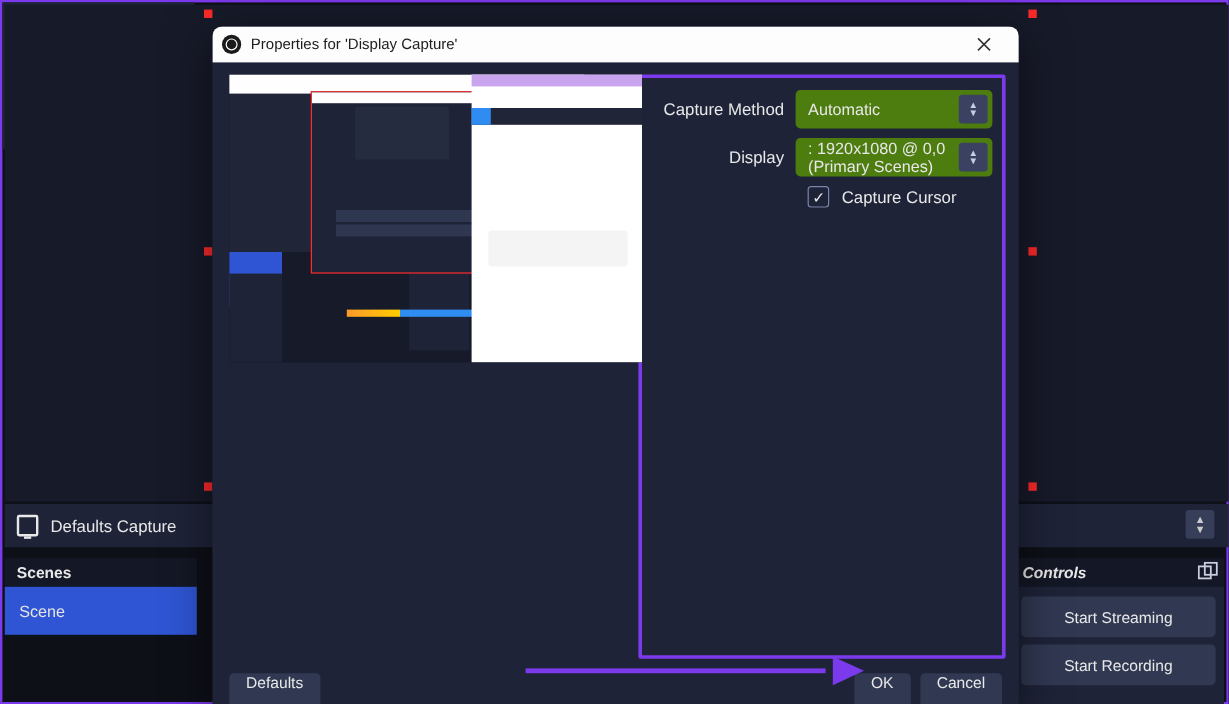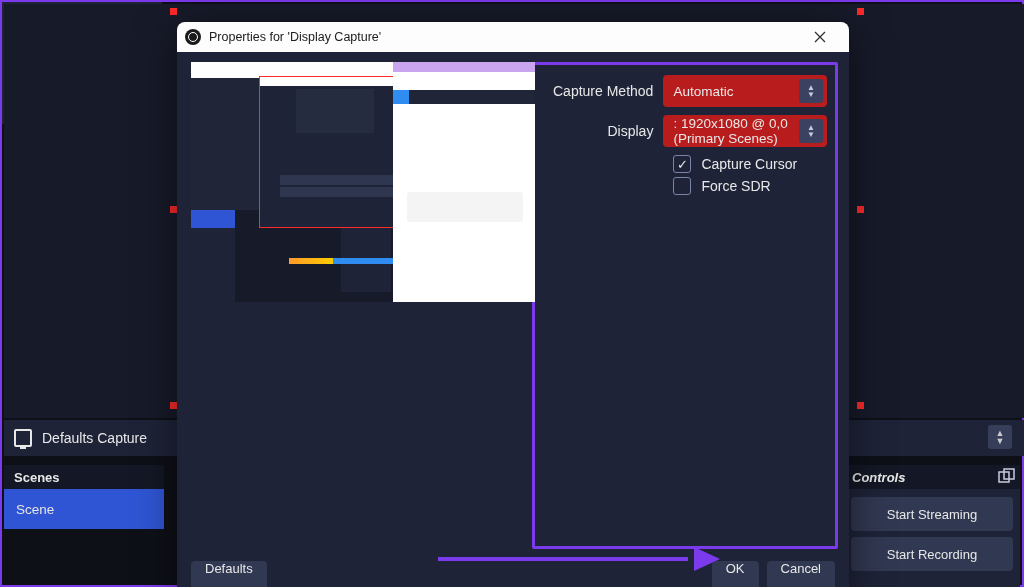--- a/index.html
+++ b/index.html
@@ -60,21 +60,21 @@
   .prev-side { position:absolute; left:0; top:148px; width:44px; height:46px; background:#2f55d4; }
   .prev-side-dark { position:absolute; left:0; top:166px; width:44px; height:74px; background:#1e2338; }
   .prev-ctrls { position:absolute; right:144px; top:158px; width:50px; height:72px; background:#1e2338; }
   .prev-seek { position:absolute; left:98px; top:196px; width:110px; height:6px; background:linear-gradient(90deg,#ff9a2a 0%, #ffcc00 40%, #2f8cf0 40%, #2f8cf0 100%); }
   .prev-note { position:absolute; right:12px; top:130px; width:116px; height:30px; background:#f4f4f5; border-radius:3px; }
 
   
   .form-hl { border:3px solid #7c3aed; border-radius:2px; padding:10px 8px 14px 8px; margin:0 -3px; }
   .form-row { display:flex; align-items:center; margin-bottom:8px; }
   .form-label { width:120px; text-align:right; padding-right:10px; color:#e8e8e8; font-size:14px; }
-  .form-select { flex:1; height:32px; background:#b91c1c; border-radius:4px; color:#e8e8e8; display:flex; align-items:center; padding:0 10px; font-size:13.5px; position:relative; }
+  .form-select { flex:1; height:32px; background:#4d7c0f; border-radius:4px; color:#e8e8e8; display:flex; align-items:center; padding:0 10px; font-size:13.5px; position:relative; }
   .select-spin { position:absolute; right:4px; top:4px; width:24px; height:24px; background:#3b4261; border-radius:3px; display:flex; flex-direction:column; align-items:center; justify-content:center; font-size:8px; line-height:7px; color:#c8cde0; }
   .chk-row { display:flex; align-items:center; margin:4px 0 4px 130px; color:#e8e8e8; font-size:14px; }
   .checkbox { width:18px; height:18px; border:1.5px solid #7a84a8; border-radius:3px; margin-right:10px; display:flex; align-items:center; justify-content:center; font-size:13px; color:#e8e8e8; }
   .checkbox.checked::after { content:"✓"; }
 
   
   .dlg-footer { height:54px; display:flex; align-items:center; padding:0 14px; }
   .btn { height:30px; padding:0 14px; background:#313852; border-radius:4px; color:#e8e8e8; font-size:13px; display:flex; align-items:flex-start; justify-content:center; cursor:pointer; }
   .btn + .btn { margin-left:8px; }
   .footer-spacer { flex:1; }
@@ -185,24 +185,20 @@
             <span class="select-spin">
                 <span>▲</span>
                 <span>▼</span>
               </span>
           </div>
         </div>
         <div class="chk-row">
           <span class="checkbox checked"></span>
           <span>Capture Cursor</span>
         </div>
-        <div class="chk-row">
-          <span class="checkbox"></span>
-          <span>Force SDR</span>
-        </div>
       </div>
     </div>
 
     <div class="dlg-footer">
       <div class="btn">
           <span>Defaults</span>
         </div>
       <div class="footer-spacer"></div>
       <div class="btn">
           <span>OK</span>

